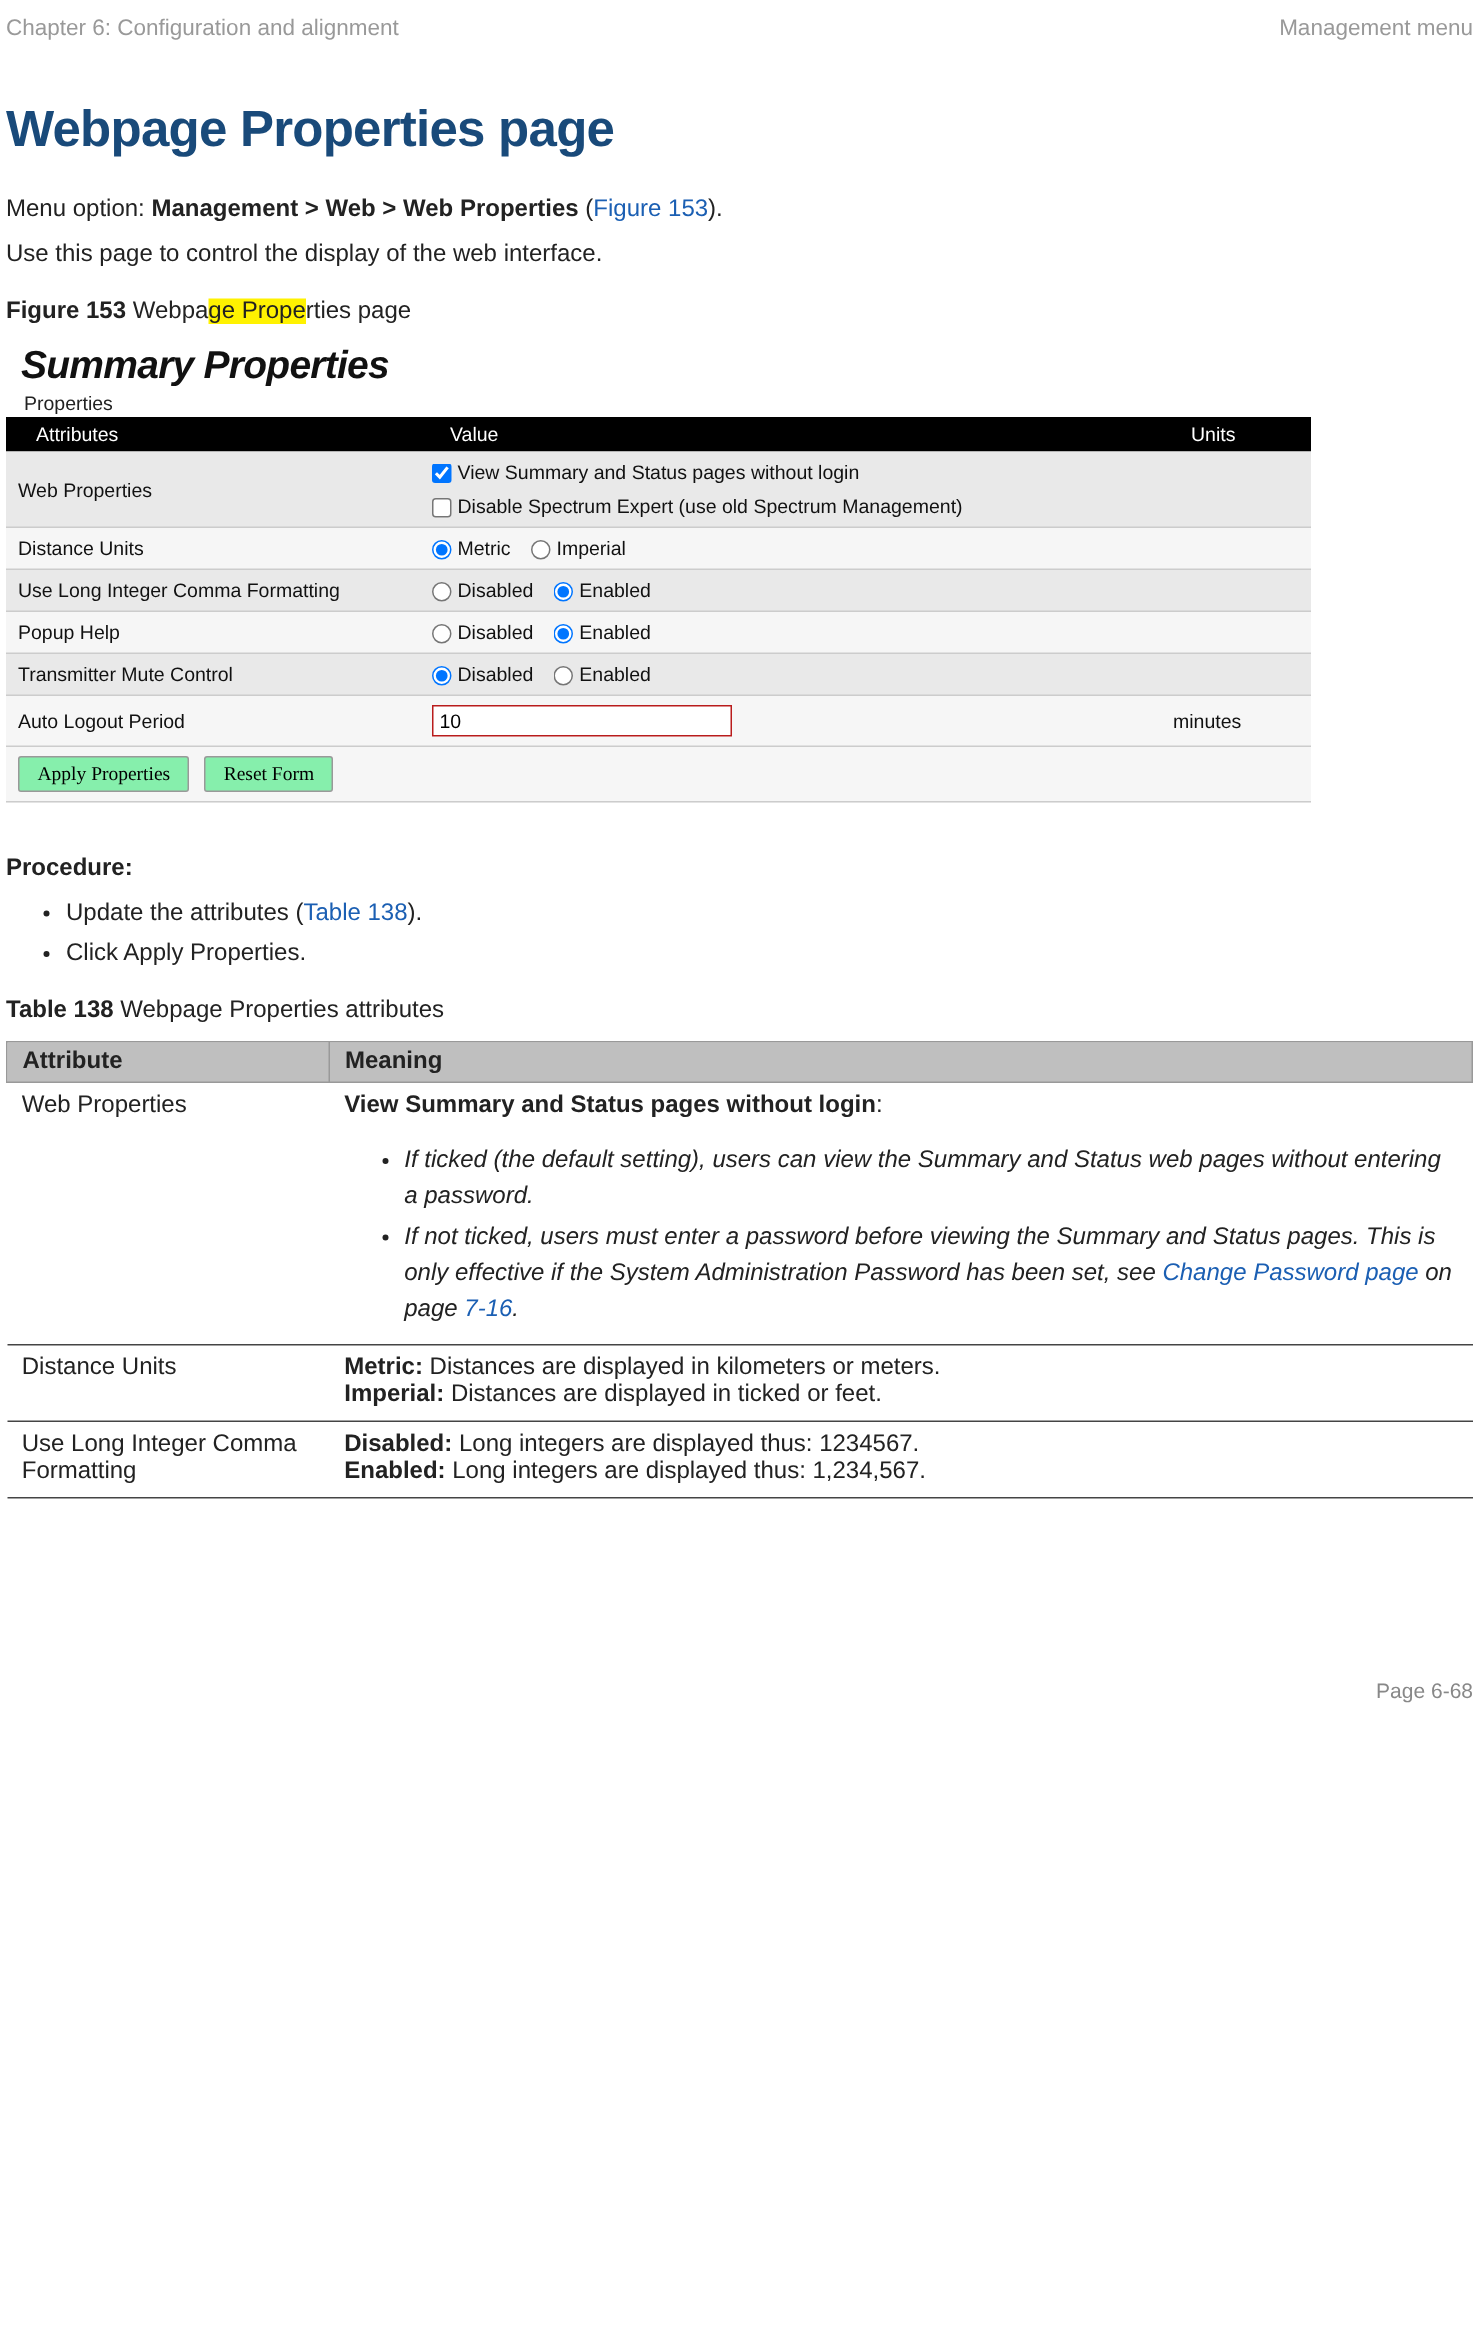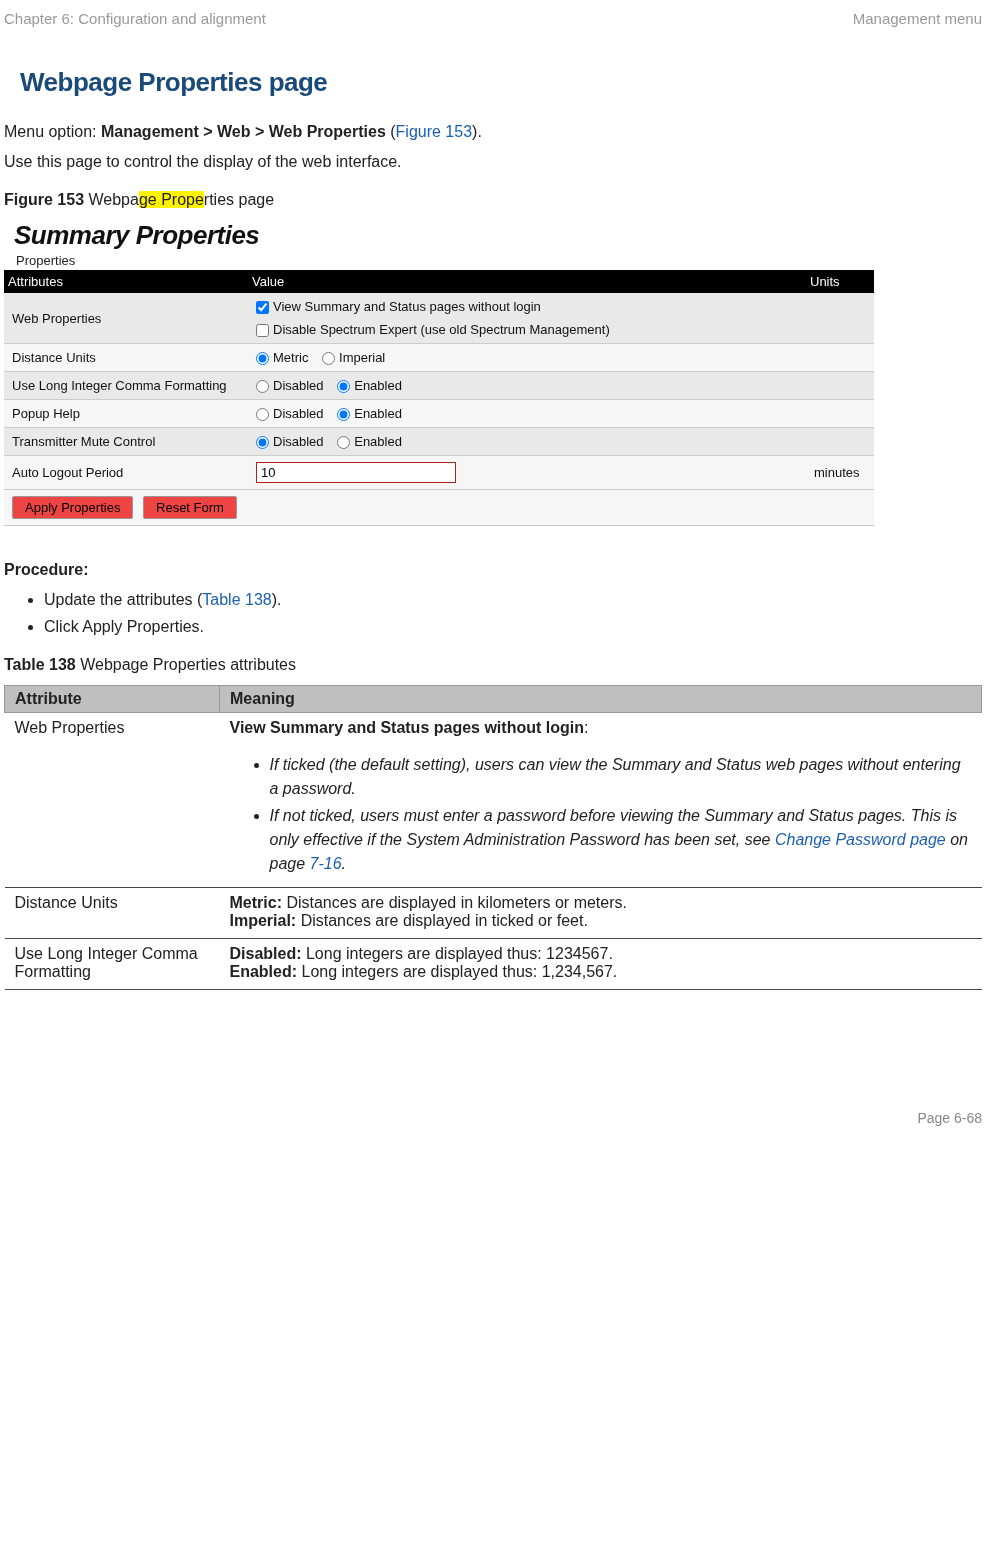--- a/index.html
+++ b/index.html
@@ -5,45 +5,45 @@
   body {
     font-family: "Segoe UI", -apple-system, Arial, sans-serif;
     font-size: 16px;
     color: #222;
     margin: 0;
     padding: 10px 4px 20px 4px;
     background: #fff;
     width: 978px;
   }
   .top-header { display: flex; justify-content: space-between; color: #999; font-size: 15px; margin: 0 0 40px 0; }
-  h1.title { color: #194a7a; font-size: 26px; font-weight: 700; letter-spacing: -0.5px; margin: 0 0 22px 16px; font-family: "Segoe UI", Arial, sans-serif; }
+  h1.title { color: #194a7a; font-size: 34px; font-weight: 700; letter-spacing: -0.5px; margin: 0 0 22px 0; font-family: "Segoe UI", Arial, sans-serif; }
   p { margin: 0 0 6px 0; line-height: 1.5; }
   b { font-weight: 700; }
   .link { color: #1b5fb3; }
   .highlight { background: #fff200; }
   figcaption, .fig-caption { margin: 14px 0 8px 0; }
 
   
   .shot { width: 870px; border: 0; background: #fff; }
   .shot-title { font-family: Arial, "Segoe UI", sans-serif; font-size: 26px; font-weight: 700; font-style: italic; letter-spacing: -0.5px; color: #111; margin: 6px 0 2px 10px; }
   .shot-sub { font-family: Arial, sans-serif; font-size: 13px; margin: 0 0 2px 12px; color: #222; }
   table.props { border-collapse: collapse; width: 870px; font-family: Arial, sans-serif; font-size: 13px; color: #111; }
-  table.props th { background: #000; color: #fff; text-align: left; font-weight: 400; padding: 4px 4px; }
+  table.props th { background: #000; color: #fff; text-align: left; font-weight: 400; padding: 4px 20px; }
   table.props td { padding: 6px 8px; border-bottom: 1px solid #ccc; vertical-align: middle; }
   table.props tr.r1 td { background: #e9e9e9; }
   table.props tr.r0 td { background: #f6f6f6; }
   .col-attr { width: 236px; }
   .col-val { }
   .col-unit { width: 60px; }
   input[type=text] { font-family: Arial, sans-serif; font-size: 13px; padding: 2px 4px; border: 1px solid #b91c1c; background: #fff; box-sizing: border-box; }
   input.num { width: 200px; }
   input.title-input { width: 200px; }
   .chk, .rad { margin: 0 4px 0 0; vertical-align: middle; }
   .opt { margin-right: 10px; white-space: nowrap; }
-  button.btn { font-family: Liberation Sans, sans-serif; font-size: 13px; padding: 3px 12px; background: #ef4444; border: 1px solid #999; border-radius: 2px; margin-right: 6px; }
+  button.btn { font-family: Liberation Serif, serif; font-size: 13px; padding: 3px 12px; background: #86efac; border: 1px solid #999; border-radius: 2px; margin-right: 6px; }
   .btnrow td { text-align: left; padding-left: 244px; background: #f6f6f6; }
 
   
   ul.proc, ul.inner { list-style: disc; padding-left: 40px; margin: 4px 0 12px 0; }
   ul.proc > li, ul.inner > li { margin: 3px 0; line-height: 1.5; }
 
   
   table.attrs { border-collapse: collapse; width: 100%; font-size: 16px; margin-top: 2px; }
   table.attrs th { background: #bfbfbf; text-align: left; padding: 4px 10px; border: 1px solid #999; font-weight: 700; }
   table.attrs td { padding: 6px 10px 8px 10px; border-bottom: 1.5px solid #444; vertical-align: top; }

